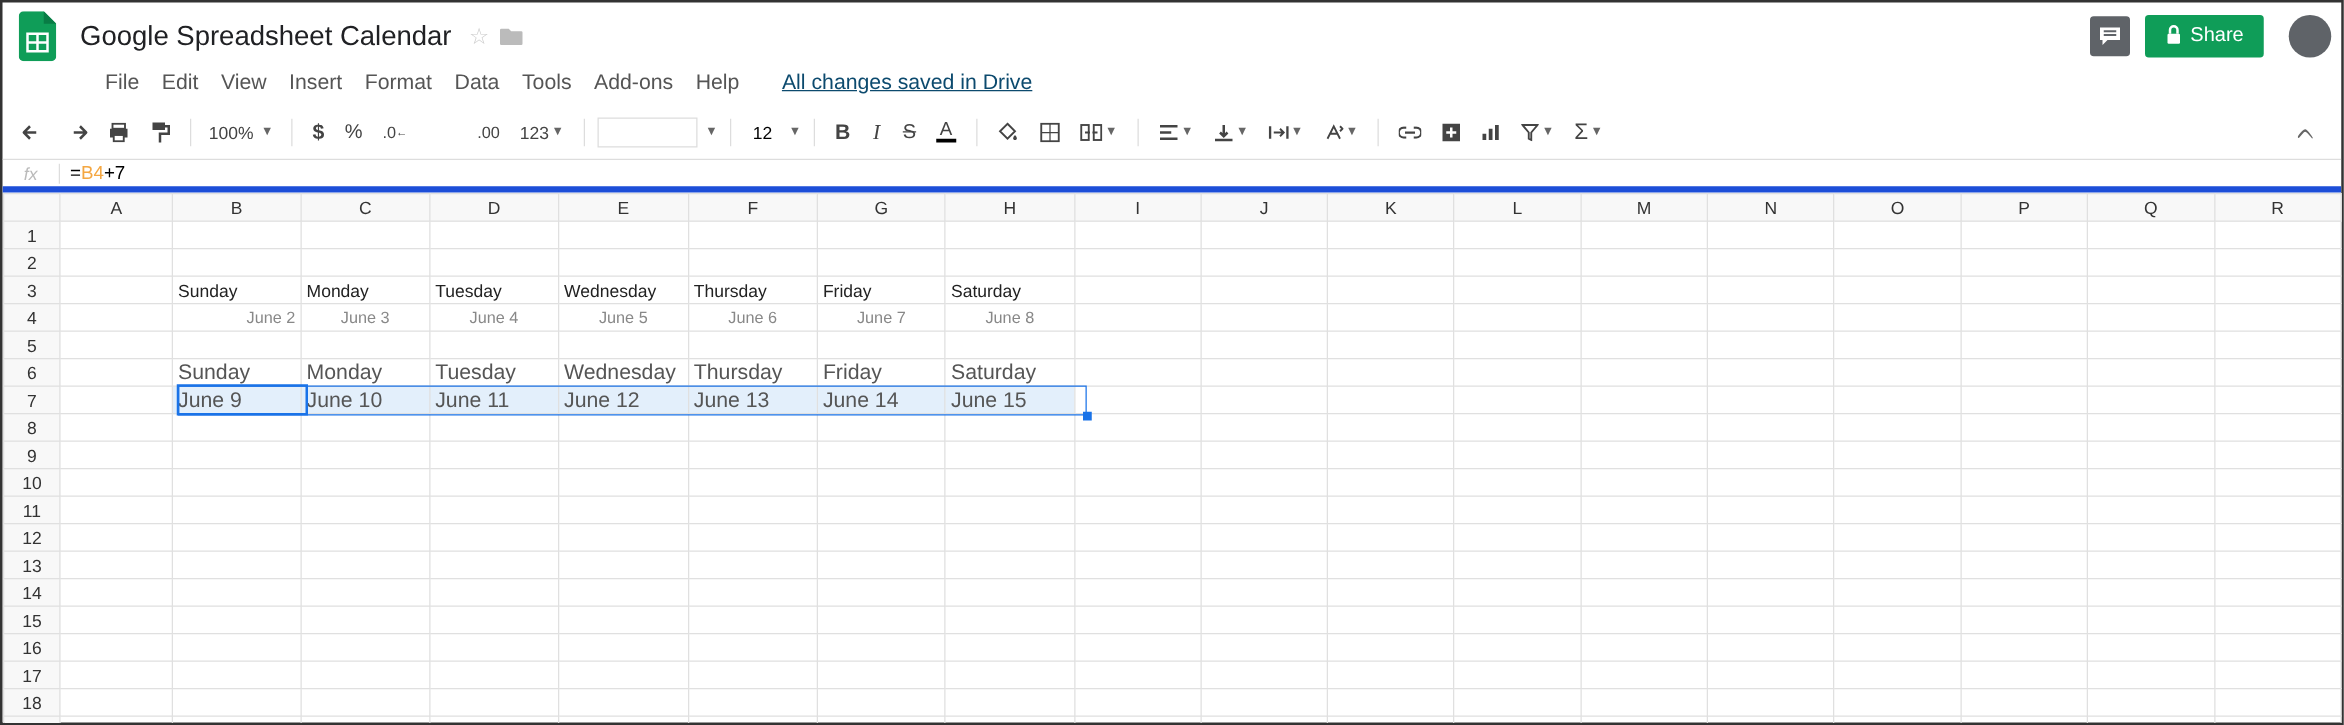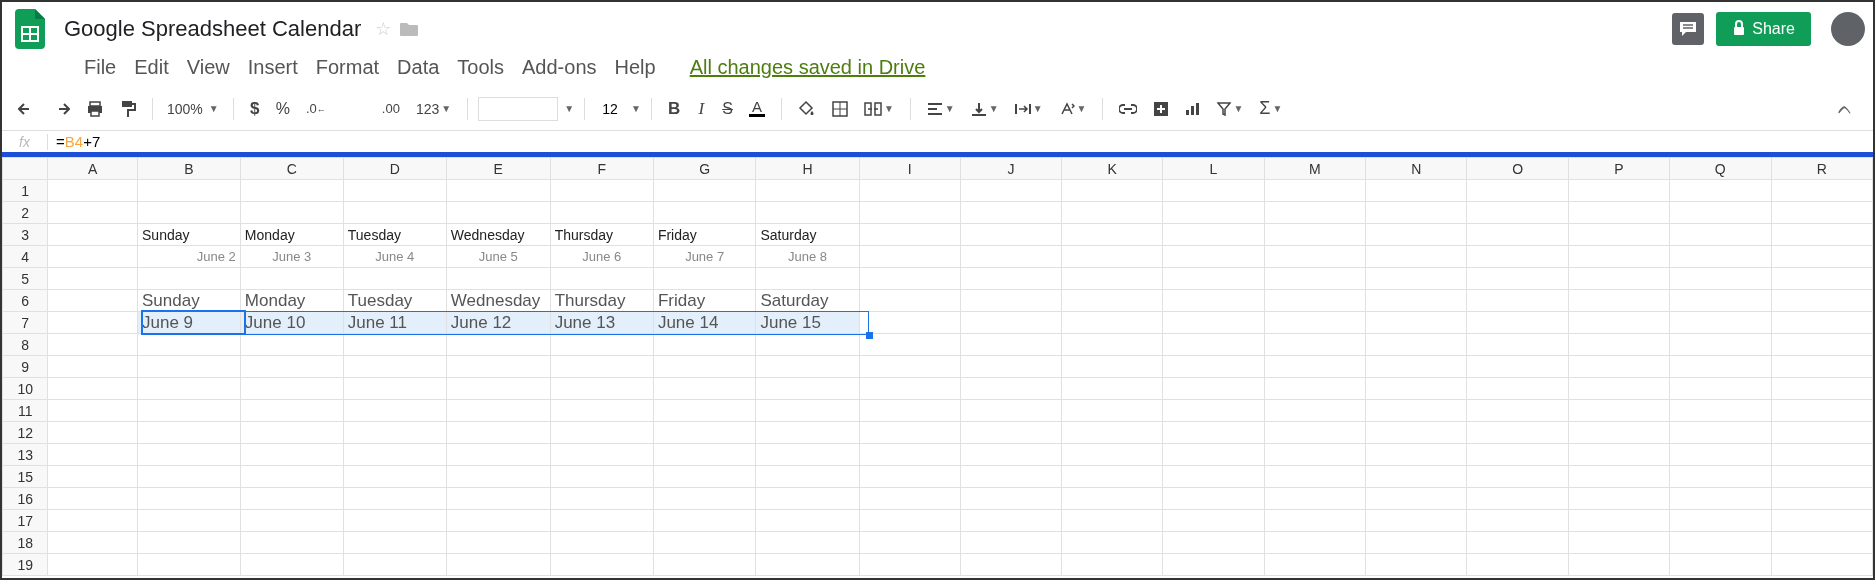--- a/index.html
+++ b/index.html
@@ -12,23 +12,23 @@
 .title-row { display: flex; align-items: center; gap: 8px; }
 .doc-title { font-size: 22px; color: #202124; padding: 2px 6px; }
 .star { color: #ccc; font-size: 18px; cursor: pointer; }
 .folder { color: #999; font-size: 18px; cursor: pointer; }
 .header-right { display: flex; align-items: center; gap: 12px; }
 .comment-btn { width: 32px; height: 32px; background: #5f6368; border-radius: 3px; display: flex; align-items: center; justify-content: center; cursor: pointer; }
 .share-btn { background: #0f9d58; color: #fff; padding: 8px 16px; border-radius: 3px; font-size: 16px; font-weight: 500; display: flex; align-items: flex-start; gap: 6px; cursor: pointer; border: none; }
 .avatar { width: 34px; height: 34px; border-radius: 50%; background: #5f6368; margin-left: 8px; }
 
 
-.menu-bar { display: flex; align-items: center; padding: 2px 24px 2px 74px; gap: 2px; font-size: 20px; color: #555; }
+.menu-bar { display: flex; align-items: center; padding: 2px 24px 2px 74px; gap: 2px; font-size: 17px; color: #555; }
 .menu-bar span { padding: 4px 8px; cursor: pointer; }
-.saved-text { color: #4d7c0f; text-decoration: underline; margin-left: 16px; }
+.saved-text { color: #0c4a6e; text-decoration: underline; margin-left: 16px; }
 
 
 .toolbar { display: flex; align-items: center; padding: 6px 10px; border-bottom: 1px solid #ddd; gap: 4px; height: 44px; margin-top: 2px; }
 .tb-btn { padding: 4px 6px; cursor: pointer; color: #444; font-size: 18px; display: flex; align-items: center; justify-content: center; min-width: 22px; }
 .tb-sep { width: 1px; height: 22px; background: #ddd; margin: 0 6px; }
 .tb-zoom { font-size: 14px; color: #444; padding: 2px 4px; display: flex; align-items: center; gap: 4px; }
 .tb-font { width: 80px; border: 1px solid #ddd; height: 24px; }
 .tb-size { width: 30px; font-size: 14px; text-align: center; }
 .dd-arrow { font-size: 10px; color: #666; margin-left: 2px; }
 .toolbar-spacer { flex: 1; }
@@ -555,20 +555,41 @@
           <td></td>
           <td></td>
           <td></td>
           <td></td>
           <td></td>
           <td></td>
           <td></td>
           <td></td>
           <td></td>
         </tr>
+        <tr class="r14">
+          <td class="row-head">14</td>
+          <td></td>
+          <td></td>
+          <td></td>
+          <td></td>
+          <td></td>
+          <td></td>
+          <td></td>
+          <td></td>
+          <td></td>
+          <td></td>
+          <td></td>
+          <td></td>
+          <td></td>
+          <td></td>
+          <td></td>
+          <td></td>
+          <td></td>
+          <td></td>
+        </tr>
         <tr class="r15">
           <td class="row-head">15</td>
           <td></td>
           <td></td>
           <td></td>
           <td></td>
           <td></td>
           <td></td>
           <td></td>
           <td></td>

